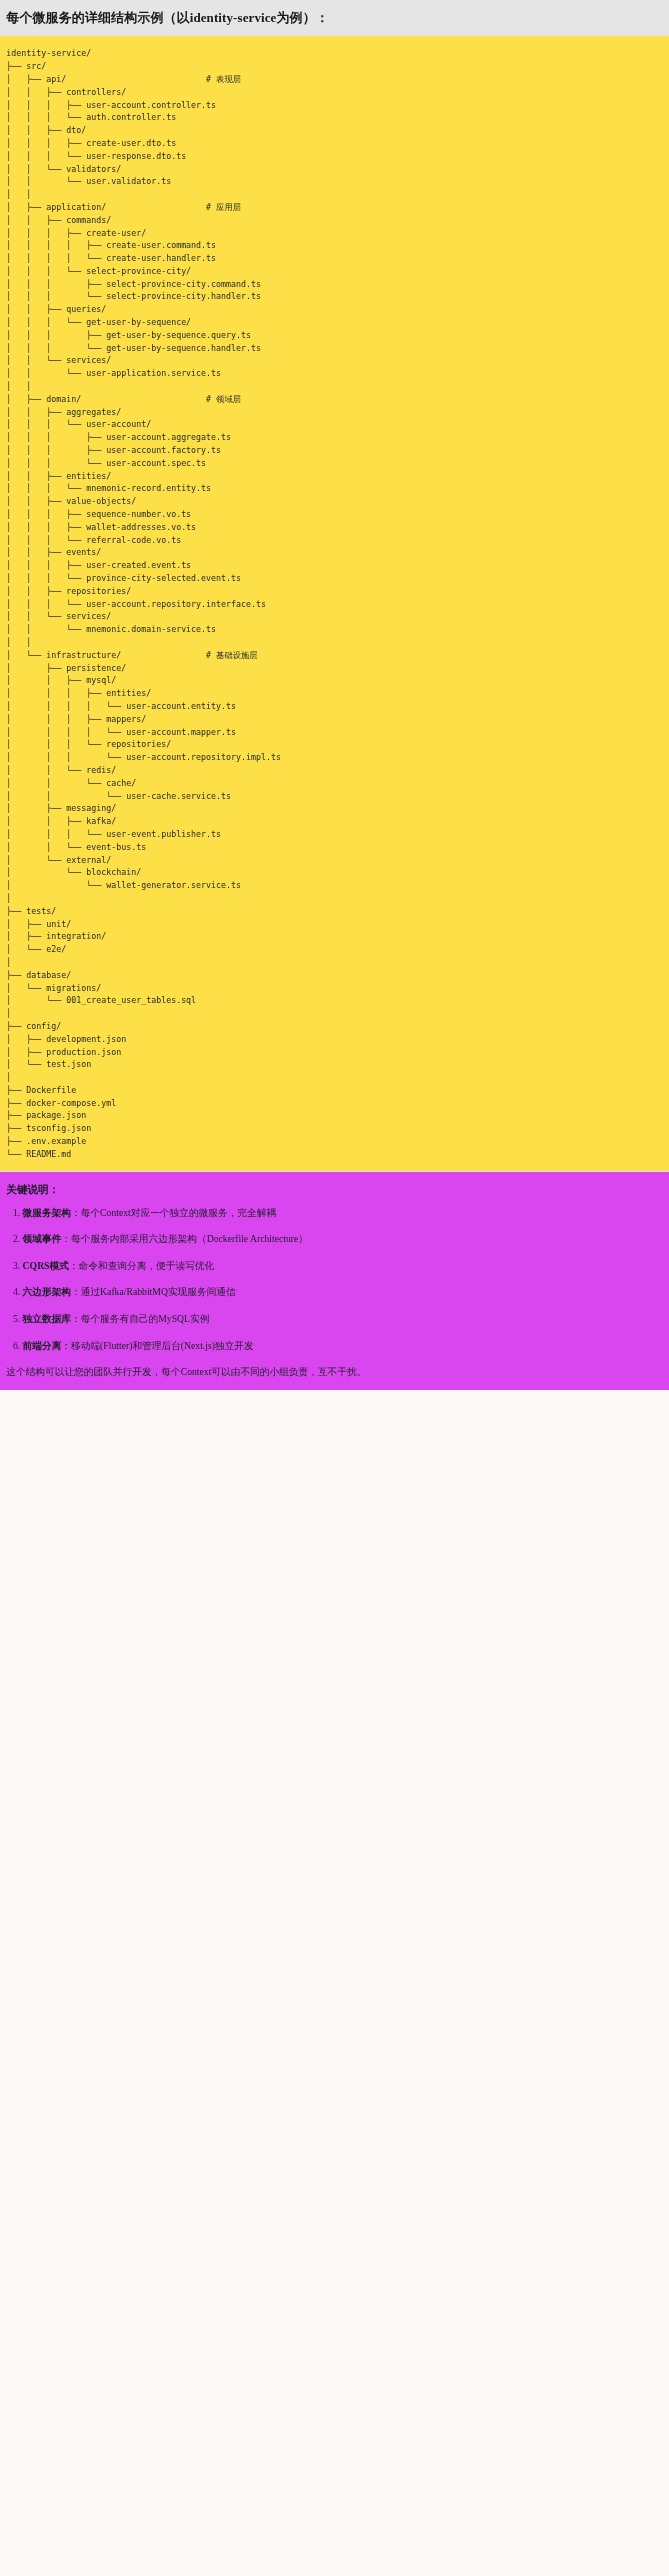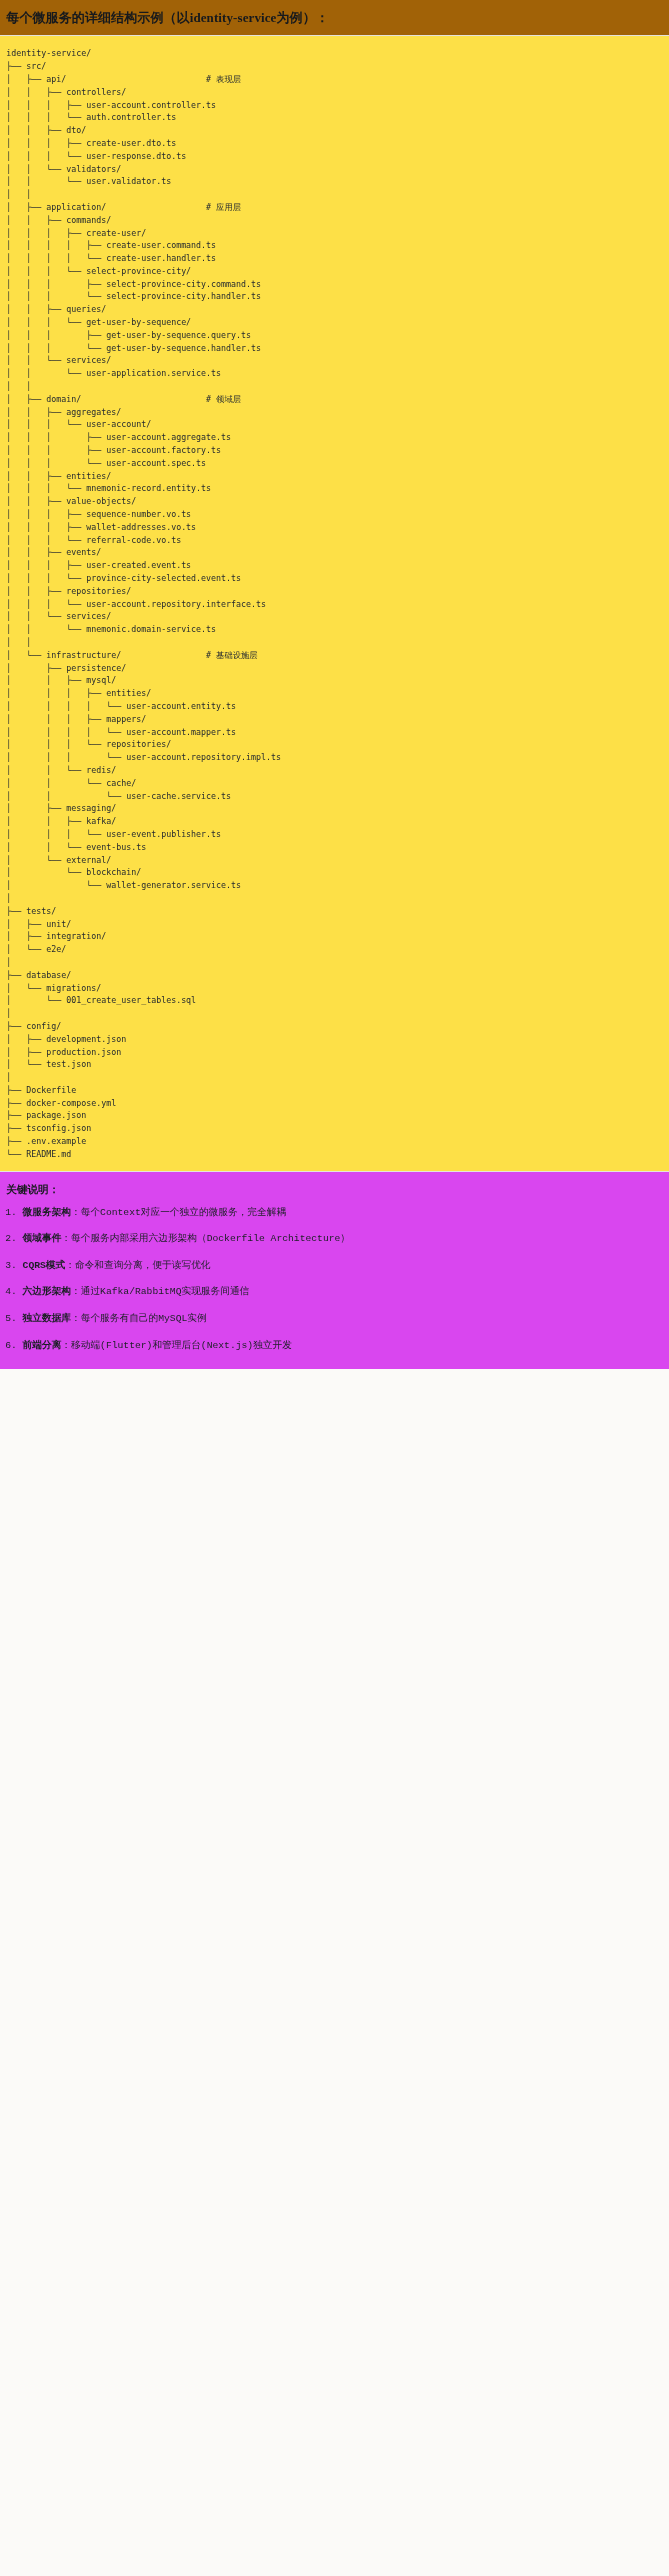--- a/index.html
+++ b/index.html
@@ -9,21 +9,21 @@
   }
   body {
     width: 669px;
     font-family: "Liberation Sans", sans-serif;
     color: #1f2328;
     -webkit-font-smoothing: antialiased;
   }
 
   
   .title-band {
-    background: #a16207;
+    background: #e5e5e5;
     padding: 10px 6.3px 8.8px 6.3px;
     border-bottom: 0.6px solid #e3e1dc;
   }
   .doc-title {
     font-family: "Liberation Serif", serif;
     font-size: 13px;
     font-weight: bold;
     line-height: 1.25;
     color: #16191d;
     letter-spacing: 0.1px;
@@ -54,21 +54,21 @@
     font-family: "Liberation Serif", serif;
     font-size: 10.6px;
     font-weight: bold;
     color: #16191d;
     margin: 2.5px 0 8.8px 0;
   }
   ol.note-list {
     margin: 0;
     padding: 0 0 0 16.3px;
     list-style: decimal;
-    font-family: Liberation Mono, monospace;
+    font-family: Liberation Serif, serif;
     font-size: 9.7px;
     color: #1b1f24;
   }
   ol.note-list li {
     margin: 0 0 12.5px 0;
     line-height: 1.45;
   }
   ol.note-list li .term {
     font-weight: bold;
   }
@@ -194,14 +194,15 @@
       <span class="term">六边形架构</span><span>：通过Kafka/RabbitMQ实现服务间通信</span>
     </li>
     <li>
       <span class="term">独立数据库</span><span>：每个服务有自己的MySQL实例</span>
     </li>
     <li>
       <span class="term">前端分离</span><span>：移动端(Flutter)和管理后台(Next.js)独立开发</span>
     </li>
   </ol>
 
+  <div class="closing">这个结构可以让您的团队并行开发，每个Context可以由不同的小组负责，互不干扰。</div>
 </div>
 
 
 </body></html>

